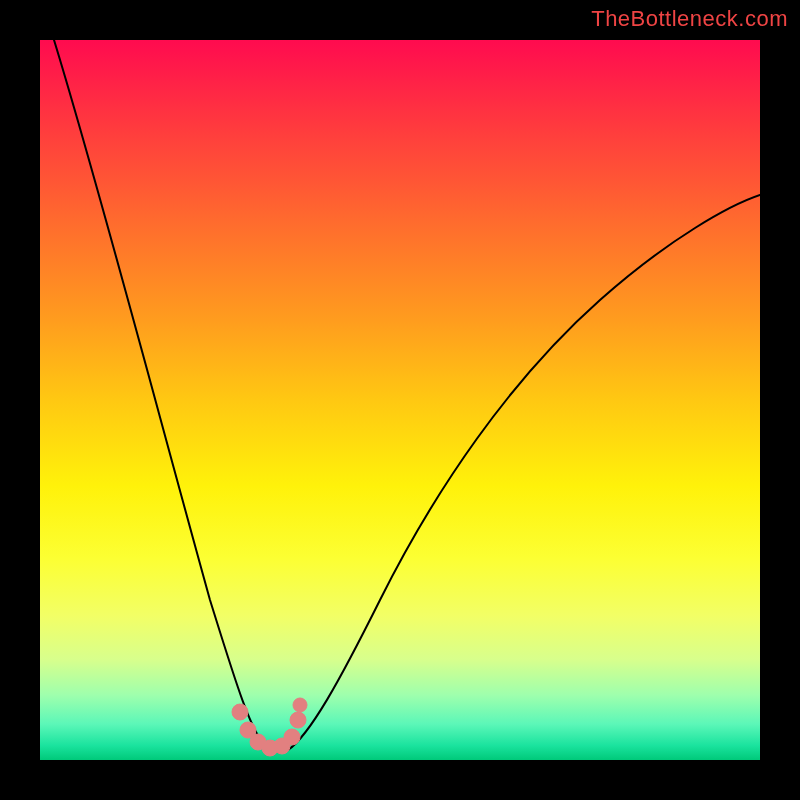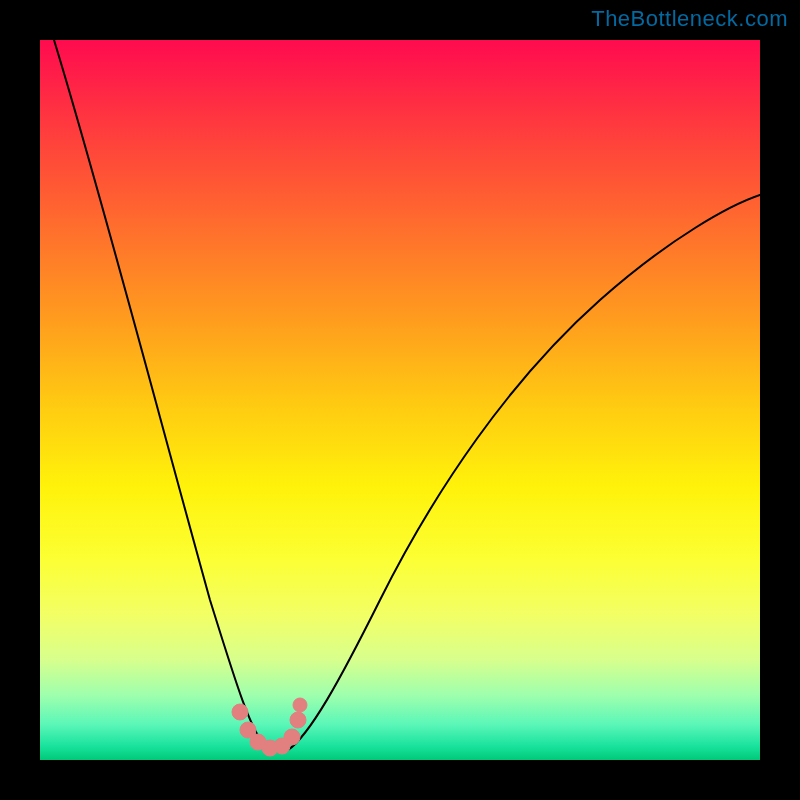--- a/index.html
+++ b/index.html
@@ -59,21 +59,21 @@
     fill: #e28080;
     stroke: #e28080;
     stroke-width: 1;
   }
   .watermark {
     position: absolute;
     top: 6px;
     right: 12px;
     font-family: Arial, Helvetica, sans-serif;
     font-size: 22px;
-    color: #0369a1;
+    color: #ef4444;
     letter-spacing: 0.5px;
     user-select: none;
   }
 </style>
 </head>
 <body>
 
 <div class="frame">
 
   <div class="watermark">TheBottleneck.com</div>

